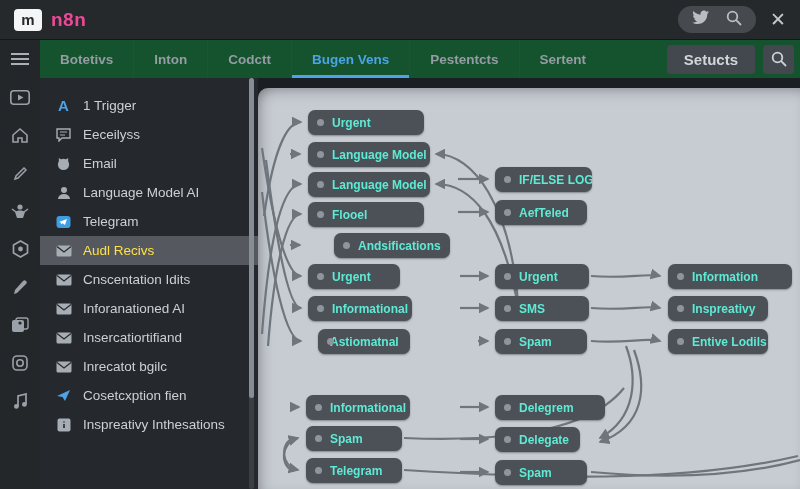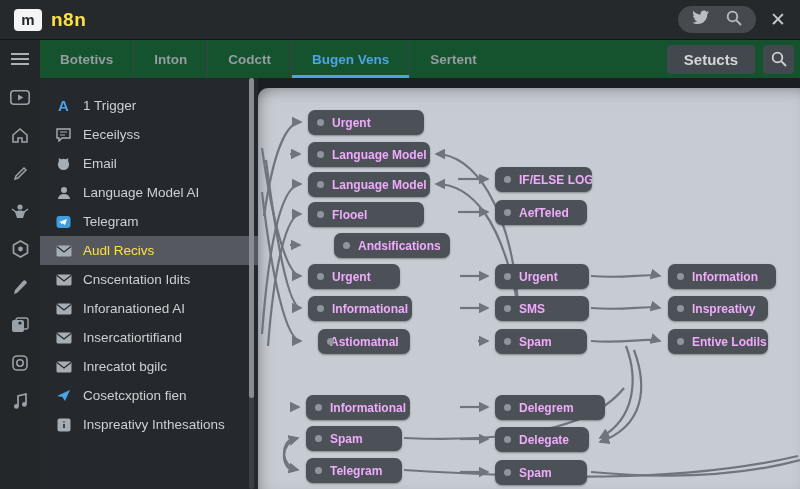--- a/index.html
+++ b/index.html
@@ -5,21 +5,21 @@
   * { margin:0; padding:0; box-sizing:border-box; }
   html,body { width:800px; height:489px; overflow:hidden; }
   body { position:relative; background:#1b1f23; font-family:"Liberation Sans",sans-serif; }
 
   
   .header { position:absolute; left:0; top:0; width:800px; height:40px; background:#26292c;
             display:flex; align-items:center; padding:0 14px; border-bottom:1px solid #15181b; }
   .logo-box { width:28px; height:22px; background:#f4f5f6; border-radius:4px; display:flex;
               align-items:center; justify-content:center; color:#26292c; font-weight:bold;
               font-size:15px; margin-right:9px; }
-  .logo-text { color:#fde047; font-size:19px; font-weight:bold; letter-spacing:.5px; }
+  .logo-text { color:#ec4899; font-size:19px; font-weight:bold; letter-spacing:.5px; }
   .header-right { margin-left:auto; display:flex; align-items:center; gap:14px; }
   .header-pill { background:#46494d; border-radius:15px; height:27px; padding:0 14px;
                  display:flex; align-items:center; gap:16px; }
   .close-x { color:#c3c7cb; font-size:19px; line-height:1; cursor:default; }
 
   
   .tabbar { position:absolute; left:40px; top:40px; width:760px; height:38px; background:#14532d;
             display:flex; align-items:stretch;justify-content:flex-end; }
   .tabs { display:flex; }
   .tab { padding:0 20px; display:flex; align-items:center; color:#959ca3; font-size:13.5px;
@@ -49,21 +49,21 @@
                     border-radius:3px; }
   .side-scrollbar .thumb { position:absolute; left:0; top:0; width:5px; height:320px;
                            background:#878d94; border-radius:3px; }
 
   
   .content { position:absolute; left:258px; top:78px; width:542px; height:411px; background:#1b1f23; }
   .canvas { position:absolute; left:0; top:10px; width:542px; height:401px; background:#c7ccd3;
             border-radius:10px 0 0 0;
             box-shadow: inset 10px 0 16px -10px rgba(0,0,0,.35), inset 0 10px 16px -10px rgba(0,0,0,.35); }
   .edges { position:absolute; left:0; top:0; width:542px; height:401px; }
-  .node { position:absolute; height:25px; background:#4c5158; border-radius:7px; color:#f0abfc;
+  .node { position:absolute; height:25px; background:#4c5158; border-radius:7px; color:#5eead4;
           font-size:12px; font-weight:600; display:flex; align-items:center; padding-left:24px;
           white-space:nowrap; overflow:hidden; box-shadow:0 1px 2px rgba(0,0,0,.35); }
   .node::before { content:""; position:absolute; left:9px; top:9px; width:7px; height:7px;
                   border-radius:50%; background:#8f959c; }
 </style>
 </head>
 <body>
 
 <div class="header">
   <div class="logo-box">m</div>
@@ -85,20 +85,21 @@
     <span class="close-x">✕</span>
   </div>
 </div>
 
 <div class="tabbar">
   <div class="tabs">
       <div class="tab">Botetivs</div>
       <div class="tab">Inton</div>
       <div class="tab">Codctt</div>
       <div class="tab active">Bugen Vens</div>
+      <div class="tab">Pestentcts</div>
       <div class="tab">Sertent</div>
     </div>
   <div class="tab-actions">
     <div class="settings-btn">Setucts</div>
     <div class="search-btn">
       <svg width="16" height="16" viewBox="0 0 16 16">
           <circle cx="6.5" cy="6.5" r="4.8" fill="none" stroke="#cfd3d7" stroke-width="1.8"></circle>
           <path d="M10.2,10.2 L15,15" stroke="#cfd3d7" stroke-width="1.8"></path>
         </svg>
     </div>
@@ -364,27 +365,27 @@
         </div>
         <div class="node" style="left: 237px; top: 208px; width: 94px;">
           <span>SMS</span>
         </div>
         <div class="node" style="left: 237px; top: 241px; width: 92px;">
           <span>Spam</span>
         </div>
         <div class="node" style="left: 237px; top: 307px; width: 110px;">
           <span>Delegrem</span>
         </div>
-        <div class="node" style="left: 237px; top: 339px; width: 94px;">
+        <div class="node" style="left: 237px; top: 339px; width: 85px;">
           <span>Delegate</span>
         </div>
         <div class="node" style="left: 237px; top: 372px; width: 92px;">
           <span>Spam</span>
         </div>
-        <div class="node" style="left: 410px; top: 176px; width: 108px;">
+        <div class="node" style="left: 410px; top: 176px; width: 124px;">
           <span>Information</span>
         </div>
         <div class="node" style="left: 410px; top: 208px; width: 100px;">
           <span>Inspreativy</span>
         </div>
         <div class="node" style="left: 410px; top: 241px; width: 100px;">
           <span>Entive Lodils</span>
         </div>
       </div>
   </div>

